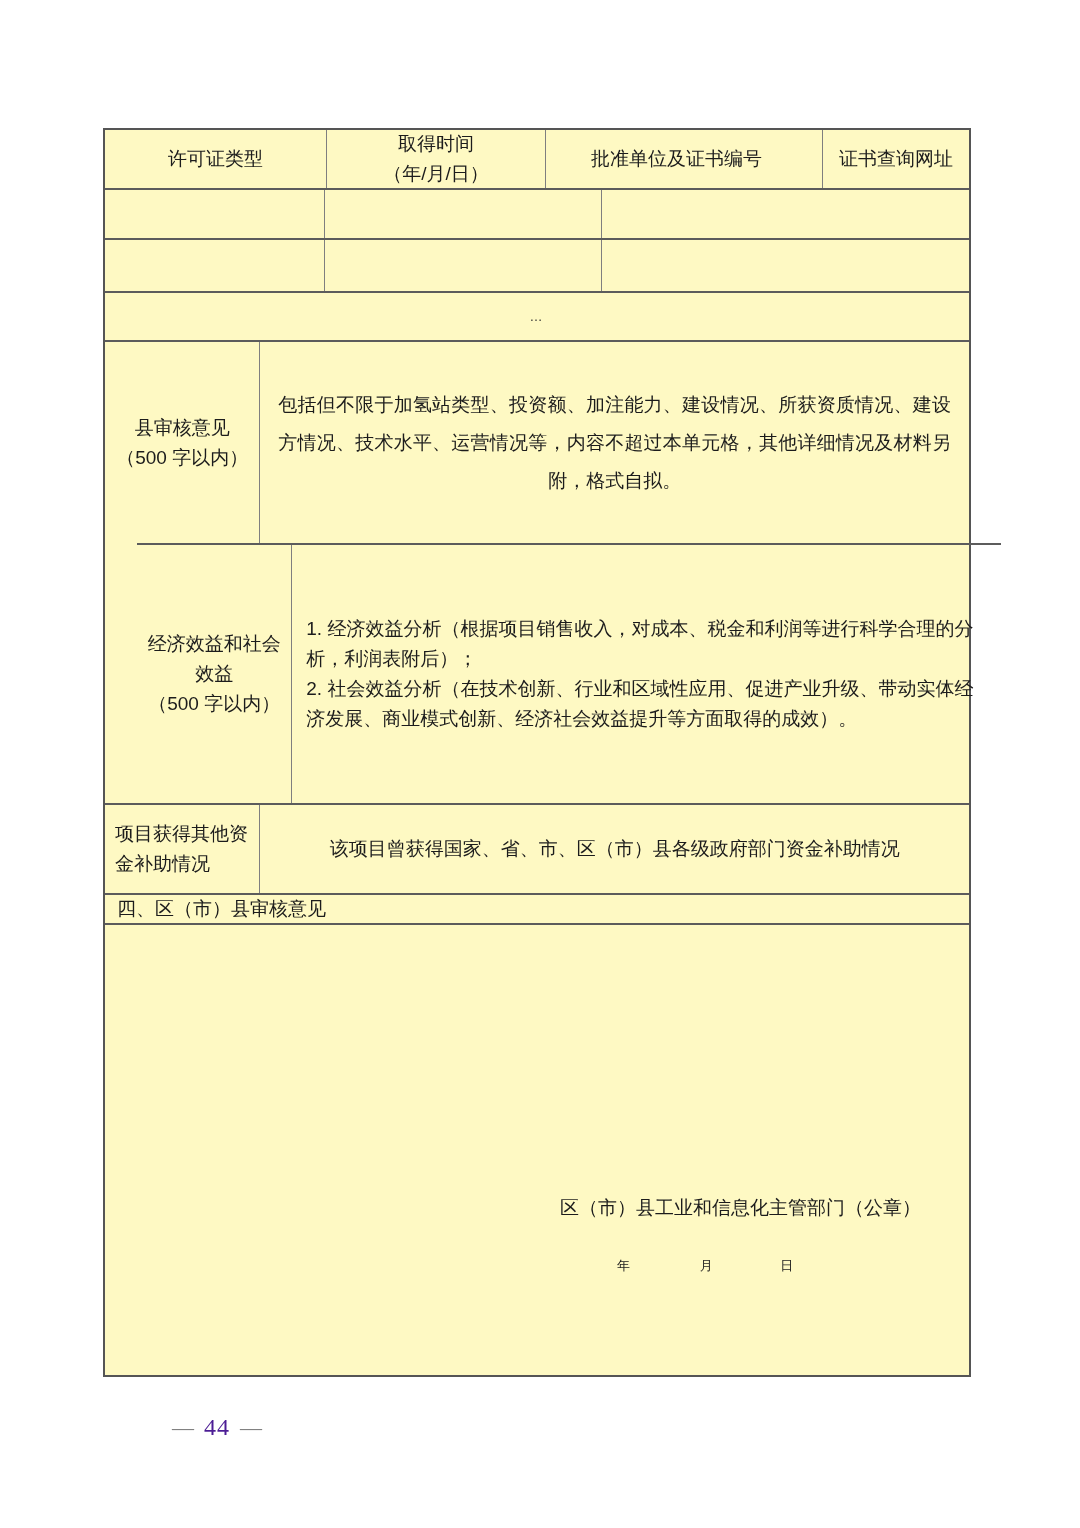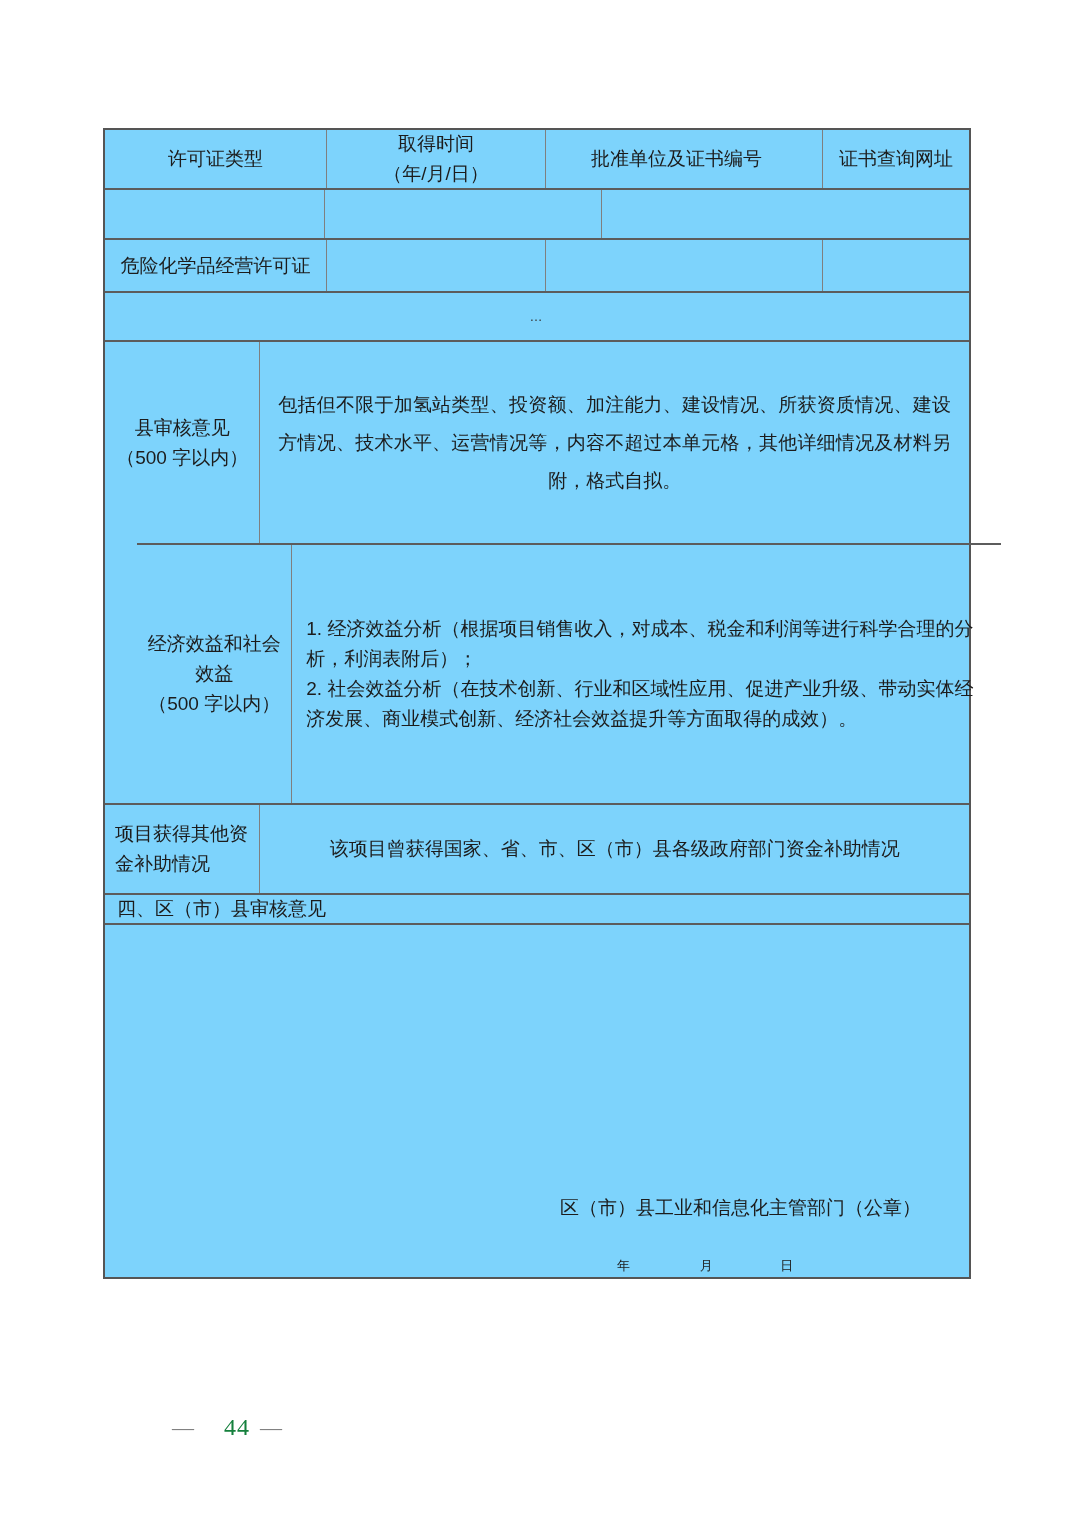--- a/index.html
+++ b/index.html
@@ -12,21 +12,21 @@
     position:relative;
     width:1080px; height:1528px;
     background:#ffffff;
     overflow:hidden;
   }
   .form-table {
     position:absolute;
     left:103px; top:128px;
     width:868px;
     border:2px solid #555555;
-    background:#7dd3fc;
+    background:#fef9c3;
   }
   .row { display:flex; width:100%; border-top:2px solid #5c5c5c; }
   .row:first-child { border-top:none; }
   .cell {
     border-left:1px solid #7f7f7f;
     display:flex; flex-direction:column;
     align-items:center; justify-content:center;
     font-size:19px; line-height:30px;
     text-align:center;
     padding:2px 8px;
@@ -42,21 +42,21 @@
   .c-content { flex:1 1 auto; }
 
   .h-header { height:58px; }
   .h-permit1 { height:50px; }
   .h-permit2 { height:53px; }
   .h-ellipsis { height:49px; }
   .h-intro { height:203px; }
   .h-econ { height:260px;margin-left:32px; }
   .h-subsidy { height:90px; }
   .h-sec4 { height:30px; }
-  .h-opinion { height:354px; }
+  .h-opinion { height:452px; }
 
   .two-line span { display:block; }
   .ellipsis-cell { font-size:13px; color:#333; letter-spacing:2px; }
 
   .intro-content {
     text-align:justify;
     text-align-last:center;
     line-height:38px;
     padding:16px 18px;
   }
@@ -95,21 +95,21 @@
   .date-line .d-month { margin-right:64px; }
 
   .page-footer {
     position:absolute;
     left:162px; top:1414px;
     display:flex; align-items:center;
     font-family:"Liberation Serif", serif;
     font-size:24px;
   }
   .page-footer .dash { color:#7a7a7a; padding:0 10px; font-size:22px; }
-  .page-footer .num { color:#15803d; letter-spacing:1px;margin-left:20px; }
+  .page-footer .num { color:#4c1d95; letter-spacing:1px; }
 </style>
 </head>
 <body>
 
 <div class="page">
 
   <div class="form-table">
 
     <div class="row h-header">
       <div class="cell c-type">许可证类型</div>
@@ -121,21 +121,20 @@
       <div class="cell c-url">证书查询网址</div>
     </div>
 
     <div class="row h-permit1">
       <div class="cell c-time"></div>
       <div class="cell c-unit"></div>
       <div class="cell c-url"></div>
     </div>
 
     <div class="row h-permit2">
-      <div class="cell c-type">危险化学品经营许可证</div>
       <div class="cell c-time"></div>
       <div class="cell c-unit"></div>
       <div class="cell c-url"></div>
     </div>
 
     <div class="row h-ellipsis">
       <div class="cell c-content ellipsis-cell" style="flex:1 1 100%;">…</div>
     </div>
 
     <div class="row h-intro">

